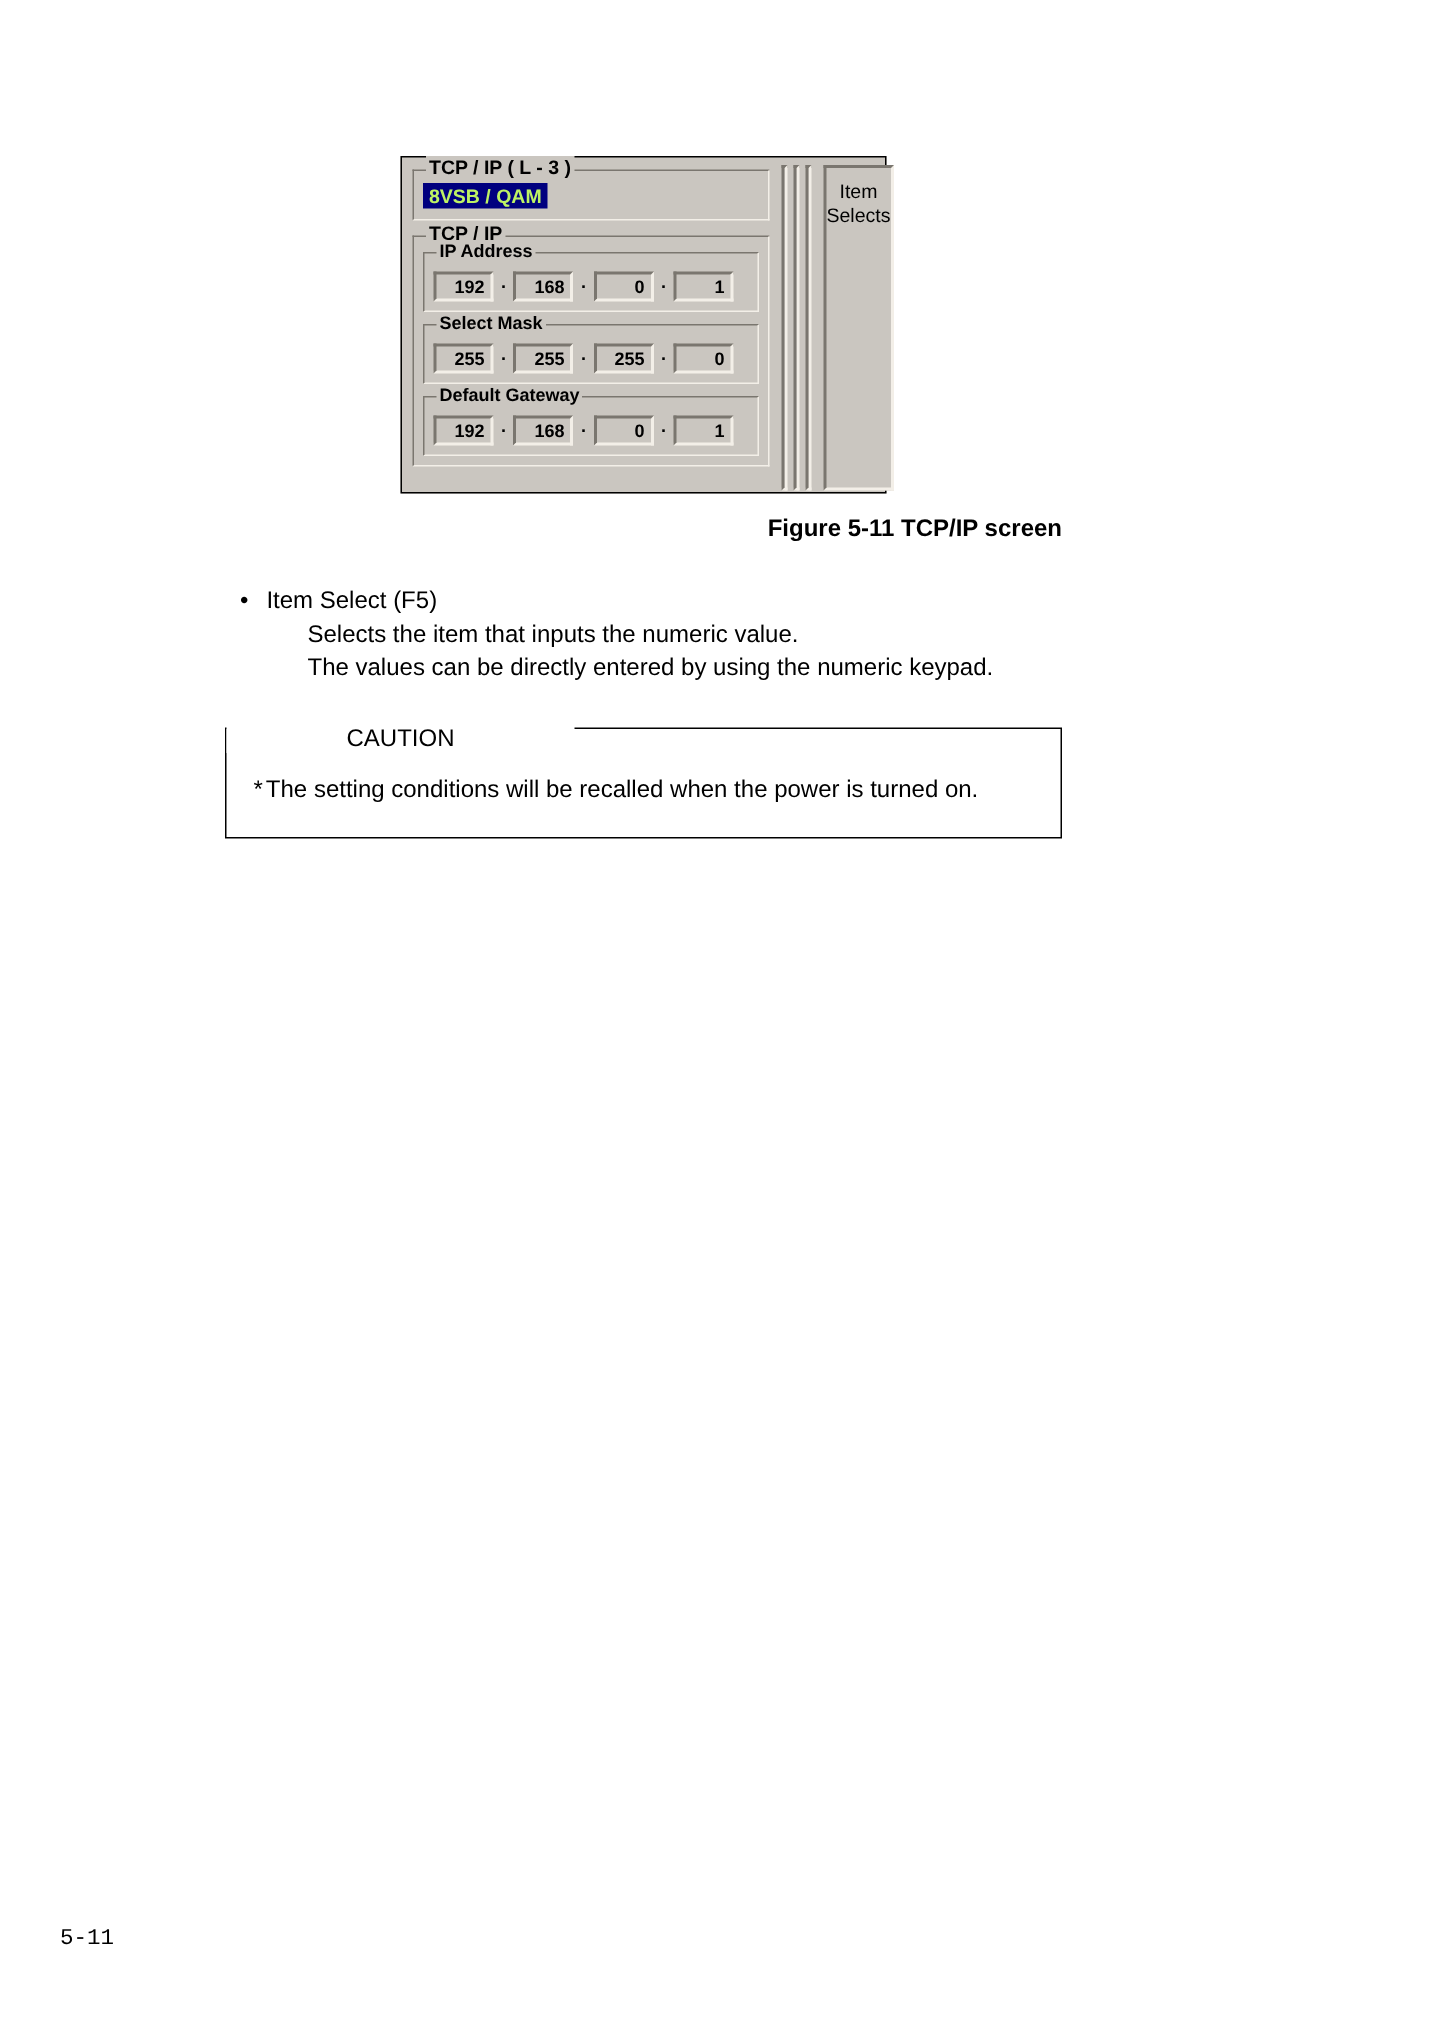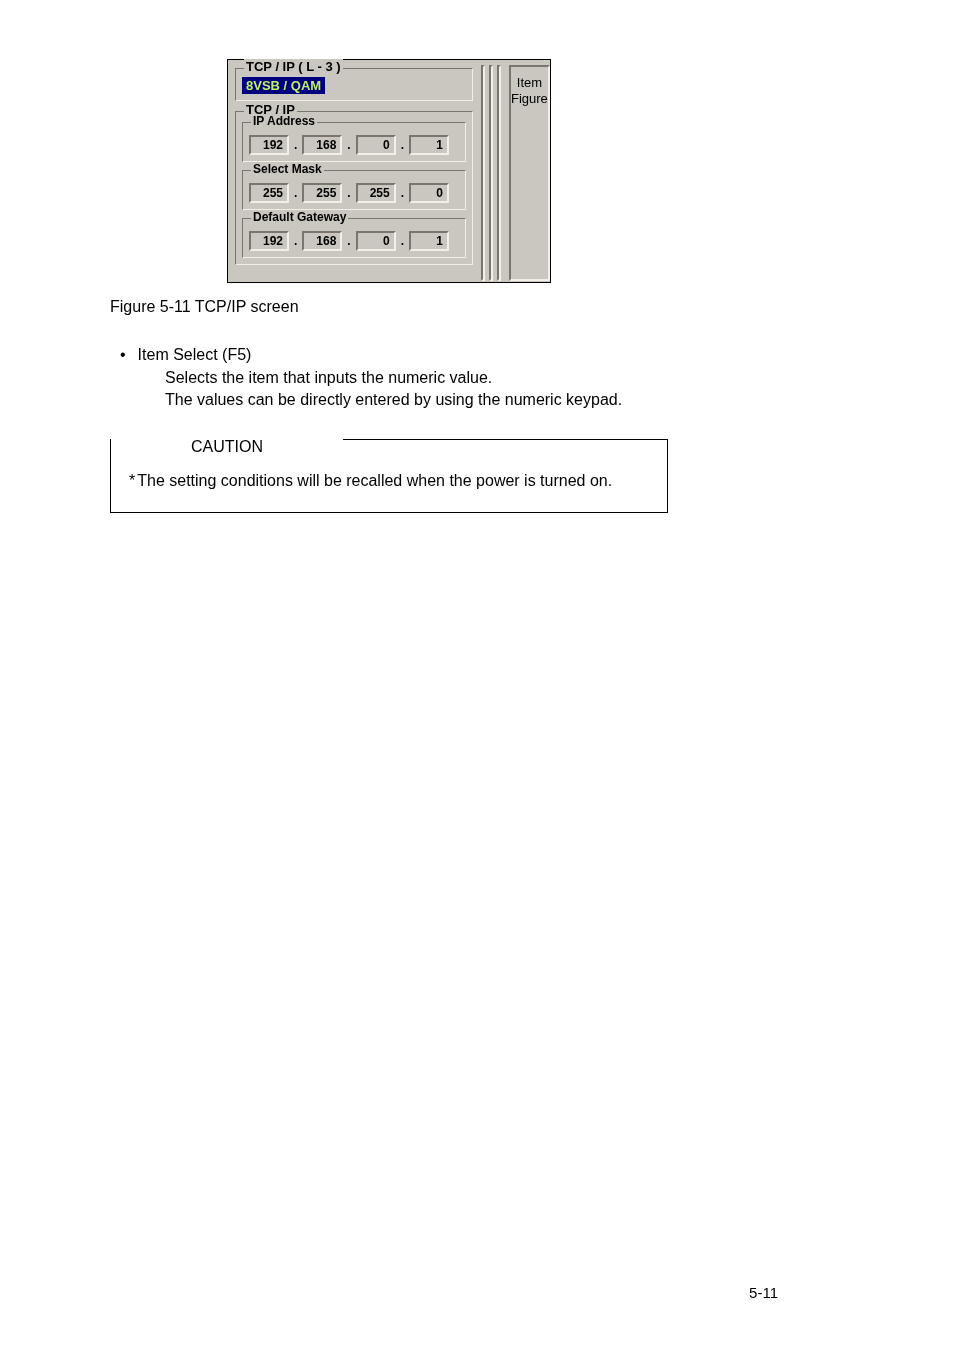--- a/index.html
+++ b/index.html
@@ -5,23 +5,24 @@
   body {
     margin: 0;
     padding: 0;
     font-family: Arial, Helvetica, sans-serif;
     background: #fff;
     width: 954px;
   }
   .page {
     width: 778px;
     box-sizing: border-box;
-    padding: 59px 110px 80px 110px;
+    padding: 104px 110px 80px 110px;
     position: relative;
     min-height: 1351px;
+    margin-left: 40px;
   }
 
   
   .shot-wrap {
     display: flex;
     justify-content: center;
     margin-bottom: 15px;
   }
   .shot {
     display: flex;
@@ -92,21 +93,20 @@
     border-top: 1px solid #7a766f;
     border-left: 1px solid #7a766f;
     border-right: 1px solid #f3efe8;
     border-bottom: 1px solid #f3efe8;
     position: relative;
     margin-top: 8px;
     padding: 10px 6px 6px 6px;
   }
   .ip-row {
     display: flex;
-    align-items: center;
     gap: 4px;
     margin-top: 2px;
   }
   .oct {
     width: 40px;
     text-align: right;
     padding: 1px 4px 1px 2px;
     font-size: 12px;
     font-weight: bold;
     background: #cac6c0;
@@ -124,23 +124,24 @@
     padding: 0 1px;
   }
   .item-select-btn {
     font-size: 13px;
     text-align: center;
     padding-top: 8px;
     line-height: 1.25;
   }
 
   .caption {
-    text-align: left;
+    text-align: right;
     font-size: 16px;
     margin-bottom: 30px;
+    font-weight: bold;
   }
 
   .bullet-row {
     display: flex;
     align-items: flex-start;
     margin-left: 10px;
     margin-bottom: 5px;
   }
   .bullet {
     font-size: 16px;
@@ -176,22 +177,23 @@
   .caution-line {
     font-size: 16px;
   }
   .ast { font-size: 16px; margin-right: 2px; }
 
   .pagenum {
     position: absolute;
     bottom: 50px;
     left: 0;
     right: 0;
-    text-align: right;
+    text-align: left;
     font-size: 15px;
+    font-family: Liberation Mono, monospace;
   }
 </style>
 </head>
 <body>
 
 <div class="page">
 
   <div class="shot-wrap">
     <div class="shot">
       <div class="shot-left">
@@ -246,21 +248,21 @@
         </div>
       </div>
 
       <div class="shot-right">
         <div class="slot sunken"></div>
         <div class="slot sunken"></div>
         <div class="slot sunken"></div>
         <div class="slot flat"></div>
         <div class="slot sunken item-select-btn">
           <div>Item</div>
-          <div>Figure</div>
+          <div>Selects</div>
         </div>
       </div>
     </div>
   </div>
 
   <div class="caption">Figure 5-11    TCP/IP screen</div>
 
   <div class="bullet-row">
     <span class="bullet">•</span>
     <span class="bullet-text">Item Select (F5)</span>

